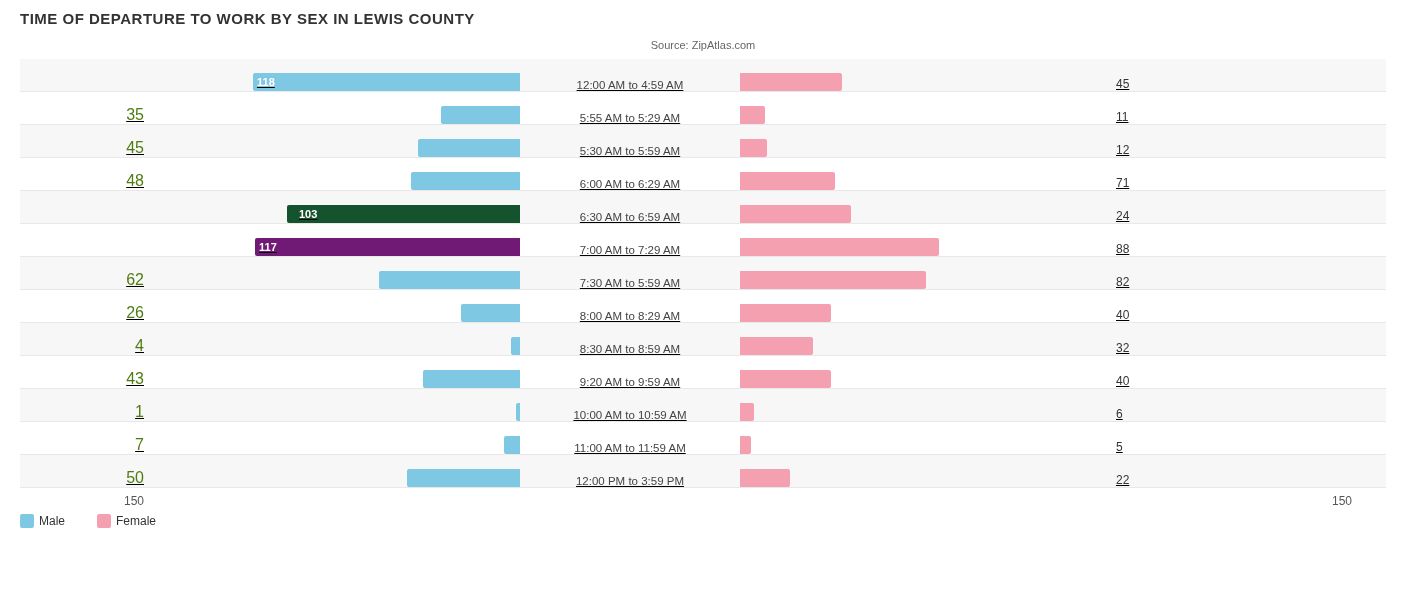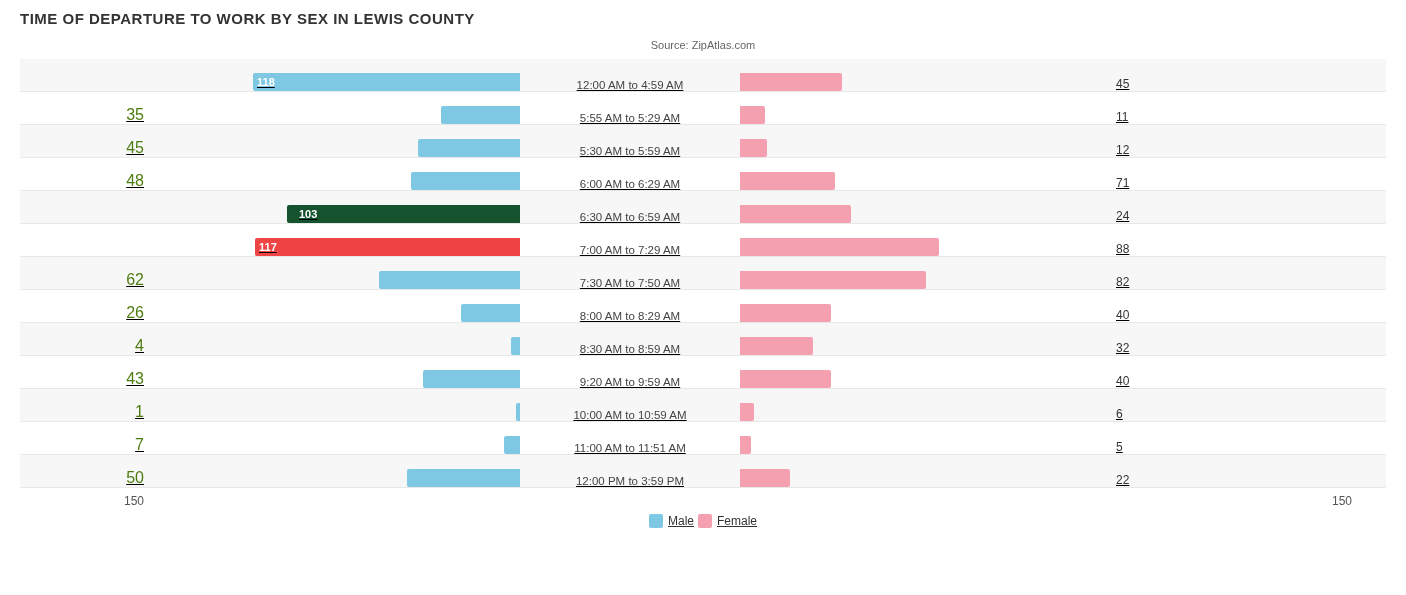--- a/index.html
+++ b/index.html
@@ -90,26 +90,24 @@
       flex: 1;
     }
     .axis-right {
       width: 60px;
       font-size: 12px;
       color: #555;
       padding-left: 6px;
     }
     .legend {
       display: flex;
-      justify-content: center;
       margin-top: 6px;
-      gap: 4px;
+      gap: 32px;
       font-size: 12px;
       color: #333;
-      text-decoration: underline;
     }
     .legend-item {
       display: flex;
       align-items: center;
       gap: 5px;
     }
     .legend-box {
       width: 14px;
       height: 14px;
       border-radius: 2px;
@@ -175,34 +173,34 @@
       </div>
       <div class="label-center">6:30 AM to 6:59 AM</div>
       <div class="right-bar-container">
         <div style="width: 111px; height: 18px; background: rgb(244, 160, 176); border-radius: 0px 2px 2px 0px;"></div>
       </div>
       <div class="right-val">24</div>
     </div>
     <div class="row">
       <div class="left-val"></div>
       <div class="left-bar-container">
-        <div style="width: 265px; height: 18px; background: #ef4444; border-radius: 2px 0px 0px 2px; display: flex; align-items: center; justify-content: flex-start; padding-left: 4px; font-size: 11px; color: rgb(255, 255, 255); font-weight: bold;">117</div>
+        <div style="width: 265px; height: 18px; background: #701a75; border-radius: 2px 0px 0px 2px; display: flex; align-items: center; justify-content: flex-start; padding-left: 4px; font-size: 11px; color: rgb(255, 255, 255); font-weight: bold;">117</div>
       </div>
       <div class="label-center">7:00 AM to 7:29 AM</div>
       <div class="right-bar-container">
         <div style="width: 199px; height: 18px; background: rgb(244, 160, 176); border-radius: 0px 2px 2px 0px;"></div>
       </div>
       <div class="right-val">88</div>
     </div>
     <div class="row">
       <div class="left-val">62</div>
       <div class="left-bar-container">
         <div style="width: 141px; height: 18px; background: rgb(126, 200, 227); border-radius: 2px 0px 0px 2px; display: flex; align-items: center; justify-content: flex-start; padding-left: 4px; font-size: 11px; color: rgb(255, 255, 255); font-weight: bold;"></div>
       </div>
-      <div class="label-center">7:30 AM to 7:50 AM</div>
+      <div class="label-center">7:30 AM to 5:59 AM</div>
       <div class="right-bar-container">
         <div style="width: 186px; height: 18px; background: rgb(244, 160, 176); border-radius: 0px 2px 2px 0px;"></div>
       </div>
       <div class="right-val">82</div>
     </div>
     <div class="row">
       <div class="left-val">26</div>
       <div class="left-bar-container">
         <div style="width: 59px; height: 18px; background: rgb(126, 200, 227); border-radius: 2px 0px 0px 2px; display: flex; align-items: center; justify-content: flex-start; padding-left: 4px; font-size: 11px; color: rgb(255, 255, 255); font-weight: bold;"></div>
       </div>
@@ -243,21 +241,21 @@
       <div class="right-bar-container">
         <div style="width: 14px; height: 18px; background: rgb(244, 160, 176); border-radius: 0px 2px 2px 0px;"></div>
       </div>
       <div class="right-val">6</div>
     </div>
     <div class="row">
       <div class="left-val">7</div>
       <div class="left-bar-container">
         <div style="width: 16px; height: 18px; background: rgb(126, 200, 227); border-radius: 2px 0px 0px 2px; display: flex; align-items: center; justify-content: flex-start; padding-left: 4px; font-size: 11px; color: rgb(255, 255, 255); font-weight: bold;"></div>
       </div>
-      <div class="label-center">11:00 AM to 11:51 AM</div>
+      <div class="label-center">11:00 AM to 11:59 AM</div>
       <div class="right-bar-container">
         <div style="width: 11px; height: 18px; background: rgb(244, 160, 176); border-radius: 0px 2px 2px 0px;"></div>
       </div>
       <div class="right-val">5</div>
     </div>
     <div class="row">
       <div class="left-val">50</div>
       <div class="left-bar-container">
         <div style="width: 113px; height: 18px; background: rgb(126, 200, 227); border-radius: 2px 0px 0px 2px; display: flex; align-items: center; justify-content: flex-start; padding-left: 4px; font-size: 11px; color: rgb(255, 255, 255); font-weight: bold;"></div>
       </div>

